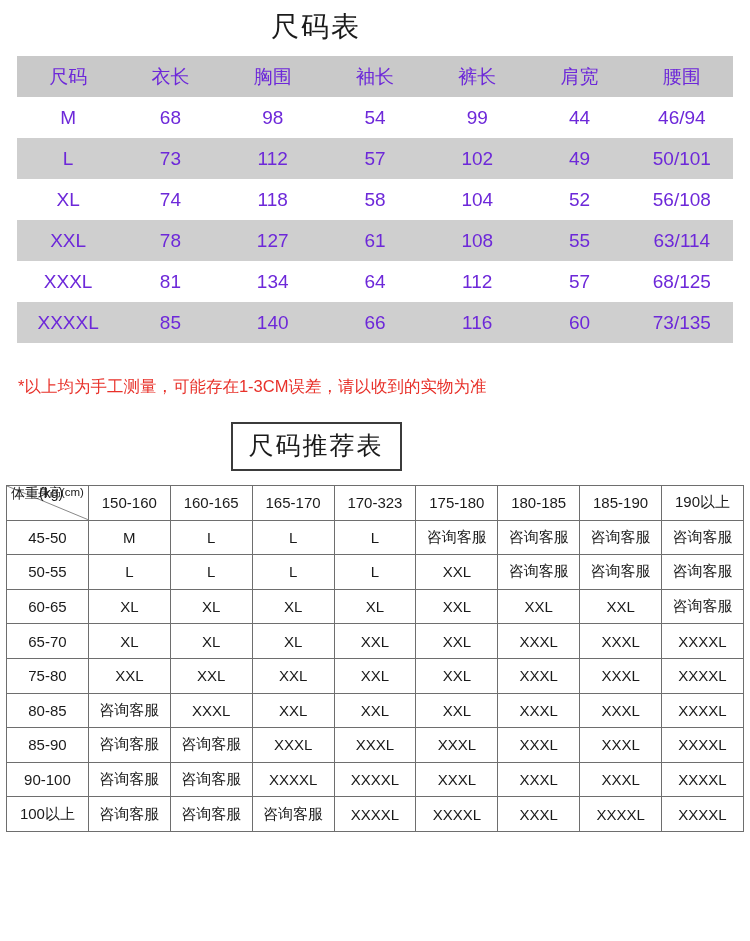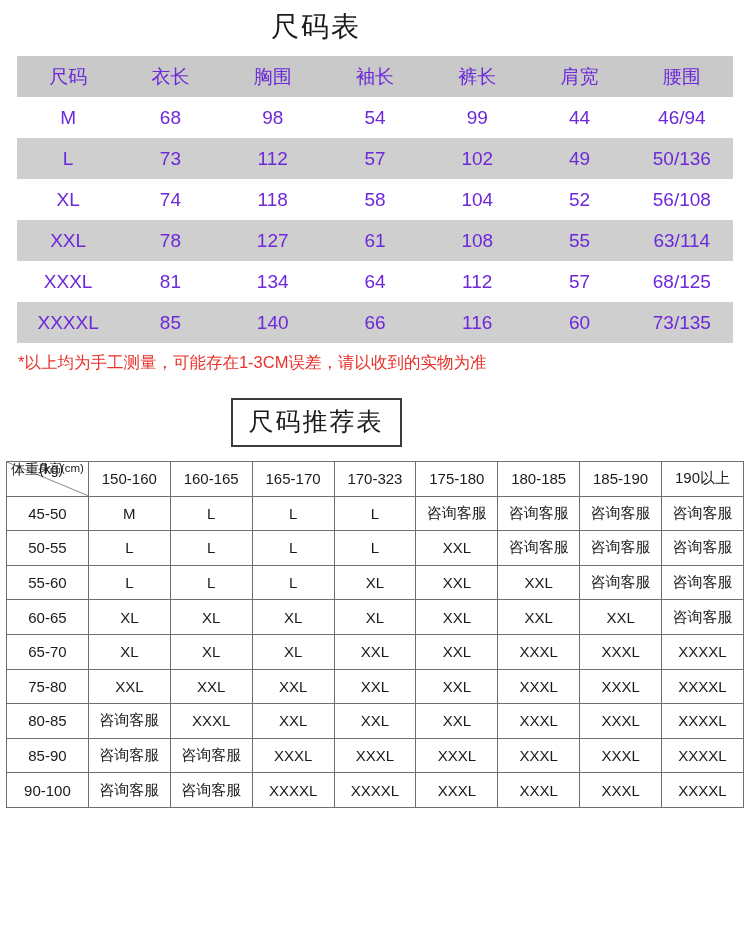--- a/index.html
+++ b/index.html
@@ -59,20 +59,21 @@
     background: #ffffff;
   }
   table.size-table tbody tr:nth-child(even) td {
     background: #cfcfcf;
   }
   .note {
     color: #e8312a;
     font-size: 16.5px;
     padding: 9px 0 0 18px;
     letter-spacing: 0px;
+    margin-top: 24px;
   }
 
   
   .title2-wrap {
     display: flex;
     justify-content: center;
     margin-top: 24px;
     margin-bottom: 14px;
   }
   .title2 {
@@ -171,21 +172,21 @@
             <td>44</td>
             <td>46/94</td>
           </tr>
           <tr>
             <td>L</td>
             <td>73</td>
             <td>112</td>
             <td>57</td>
             <td>102</td>
             <td>49</td>
-            <td>50/136</td>
+            <td>50/101</td>
           </tr>
           <tr>
             <td>XL</td>
             <td>74</td>
             <td>118</td>
             <td>58</td>
             <td>104</td>
             <td>52</td>
             <td>56/108</td>
           </tr>
@@ -266,31 +267,20 @@
             <td class="cell-white">L</td>
             <td class="cell-white">L</td>
             <td class="cell-white">L</td>
             <td class="cell-lgrey">L</td>
             <td class="cell-lgrey">XXL</td>
             <td class="cell-grey">咨询客服</td>
             <td class="cell-grey">咨询客服</td>
             <td class="cell-grey">咨询客服</td>
           </tr>
           <tr>
-            <td class="row-head">55-60</td>
-            <td class="cell-white">L</td>
-            <td class="cell-white">L</td>
-            <td class="cell-white">L</td>
-            <td class="cell-lgrey">XL</td>
-            <td class="cell-lgrey">XXL</td>
-            <td class="cell-grey">XXL</td>
-            <td class="cell-grey">咨询客服</td>
-            <td class="cell-grey">咨询客服</td>
-          </tr>
-          <tr>
             <td class="row-head">60-65</td>
             <td class="cell-lgrey">XL</td>
             <td class="cell-lgrey">XL</td>
             <td class="cell-lgrey">XL</td>
             <td class="cell-lgrey">XL</td>
             <td class="cell-lgrey">XXL</td>
             <td class="cell-grey">XXL</td>
             <td class="cell-grey">XXL</td>
             <td class="cell-grey">咨询客服</td>
           </tr>
@@ -342,17 +332,28 @@
             <td class="row-head">90-100</td>
             <td class="cell-lgrey">咨询客服</td>
             <td class="cell-lgrey">咨询客服</td>
             <td class="cell-lgrey">XXXXL</td>
             <td class="cell-lgrey">XXXXL</td>
             <td class="cell-lgrey">XXXL</td>
             <td class="cell-lgrey">XXXL</td>
             <td class="cell-lgrey">XXXL</td>
             <td class="cell-lgrey">XXXXL</td>
           </tr>
+          <tr>
+            <td class="row-head-grey">100以上</td>
+            <td class="cell-grey">咨询客服</td>
+            <td class="cell-grey">咨询客服</td>
+            <td class="cell-grey">咨询客服</td>
+            <td class="cell-lgrey">XXXXL</td>
+            <td class="cell-lgrey">XXXXL</td>
+            <td class="cell-lgrey">XXXL</td>
+            <td class="cell-lgrey">XXXXL</td>
+            <td class="cell-lgrey">XXXXL</td>
+          </tr>
         </tbody>
     </table>
   </div>
 
 </div>
 
 </body></html>

